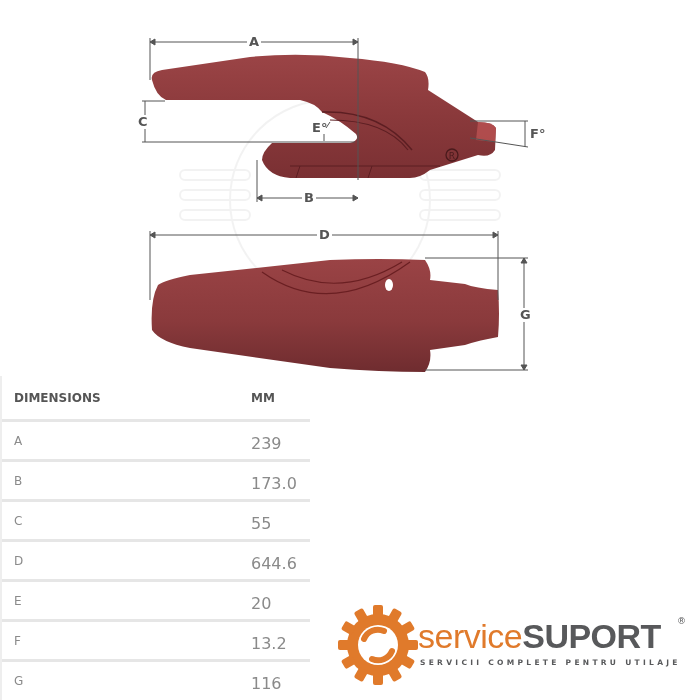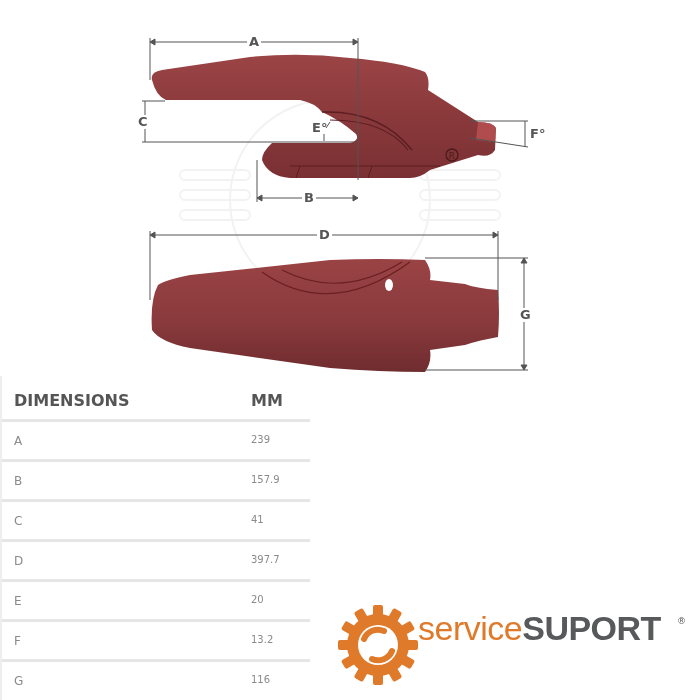--- a/index.html
+++ b/index.html
@@ -4,25 +4,25 @@
 <style>
   html, body { margin:0; padding:0; background:#ffffff; }
   body { width:700px; height:700px; position:relative; overflow:hidden; font-family:"DejaVu Sans", sans-serif; }
   .diagram { position:absolute; left:0; top:0; width:700px; height:380px; }
   .diagram svg { position:absolute; left:0; top:0; }
   .dim-label { position:absolute; font-family:"DejaVu Sans", sans-serif; font-weight:bold; font-size:13px; color:#555; background:#fff; padding:0 2px; line-height:14px; }
   .table { position:absolute; left:0; top:376px; width:308px; border-left:2px solid #eeeeee; }
   .row { height:40px; position:relative; border-bottom:3px solid #e6e6e6; box-sizing:border-box; }
   .row:last-child { border-bottom:none; }
   .row .k { position:absolute; left:12px; top:12px; font-size:12px; color:#8a8a8a; }
-  .row .v { position:absolute; left:249px; top:12px; font-size:10px; color:#8a8a8a; }
+  .row .v { position:absolute; left:249px; top:12px; font-size:16px; color:#8a8a8a; }
   .row.head { height:46px; }
-  .row.head .k, .row.head .v { top:15px; font-weight:bold; color:#555; font-size:16px; }
+  .row.head .k, .row.head .v { top:15px; font-weight:bold; color:#555; font-size:12px; }
   .logo { position:absolute; left:338px; top:602px; width:350px; height:86px; }
-  .logo .brand { position:absolute; left:80px; top:8px; font-size:34px; line-height:36px; letter-spacing:-0.5px; white-space:nowrap;text-align:right; }
+  .logo .brand { position:absolute; left:80px; top:16px; font-size:34px; line-height:36px; letter-spacing:-0.5px; white-space:nowrap;text-align:right; }
   .logo .brand .s1 { color:#e07a2b; font-family:"Liberation Sans", sans-serif; }
   .logo .brand .s2 { color:#58595b; font-family:"Liberation Sans", sans-serif; font-weight:bold; }
   .logo .reg { position:absolute; left:339px; top:14px; font-size:9px; color:#58595b; }
   .logo .tag { position:absolute; left:82px; top:56px; font-size:7.5px; letter-spacing:3.3px; color:#58595b; font-weight:bold; white-space:nowrap; font-family:"DejaVu Sans", sans-serif; }
 </style>
 </head>
 <body>
 
 <div class="diagram">
   <svg width="700" height="380" viewBox="0 0 700 380">
@@ -135,29 +135,29 @@
   <div class="row head">
     <span class="k">DIMENSIONS</span>
     <span class="v">MM</span>
   </div>
   <div class="row">
     <span class="k">A</span>
     <span class="v">239</span>
   </div>
   <div class="row">
     <span class="k">B</span>
-    <span class="v">157.9</span>
+    <span class="v">173.0</span>
   </div>
   <div class="row">
     <span class="k">C</span>
-    <span class="v">41</span>
+    <span class="v">55</span>
   </div>
   <div class="row">
     <span class="k">D</span>
-    <span class="v">397.7</span>
+    <span class="v">644.6</span>
   </div>
   <div class="row">
     <span class="k">E</span>
     <span class="v">20</span>
   </div>
   <div class="row">
     <span class="k">F</span>
     <span class="v">13.2</span>
   </div>
   <div class="row">
@@ -184,13 +184,14 @@
         <rect x="-5" y="-40" width="10" height="12" rx="2" transform="rotate(300)"></rect>
         <rect x="-5" y="-40" width="10" height="12" rx="2" transform="rotate(330)"></rect>
       </g>
       <circle r="20" fill="#ffffff"></circle>
       <path d="M-14,-6 A15,15 0 0 1 6,-14" fill="none" stroke="#e07a2b" stroke-width="6" stroke-linecap="round"></path>
       <path d="M14,6 A15,15 0 0 1 -6,14" fill="none" stroke="#e07a2b" stroke-width="6" stroke-linecap="round"></path>
     </g>
   </svg>
   <div class="brand"><span class="s1">service</span><span class="s2">SUPORT</span></div>
   <span class="reg">®</span>
+  <div class="tag">SERVICII COMPLETE PENTRU UTILAJE</div>
 </div>
 
 </body></html>

